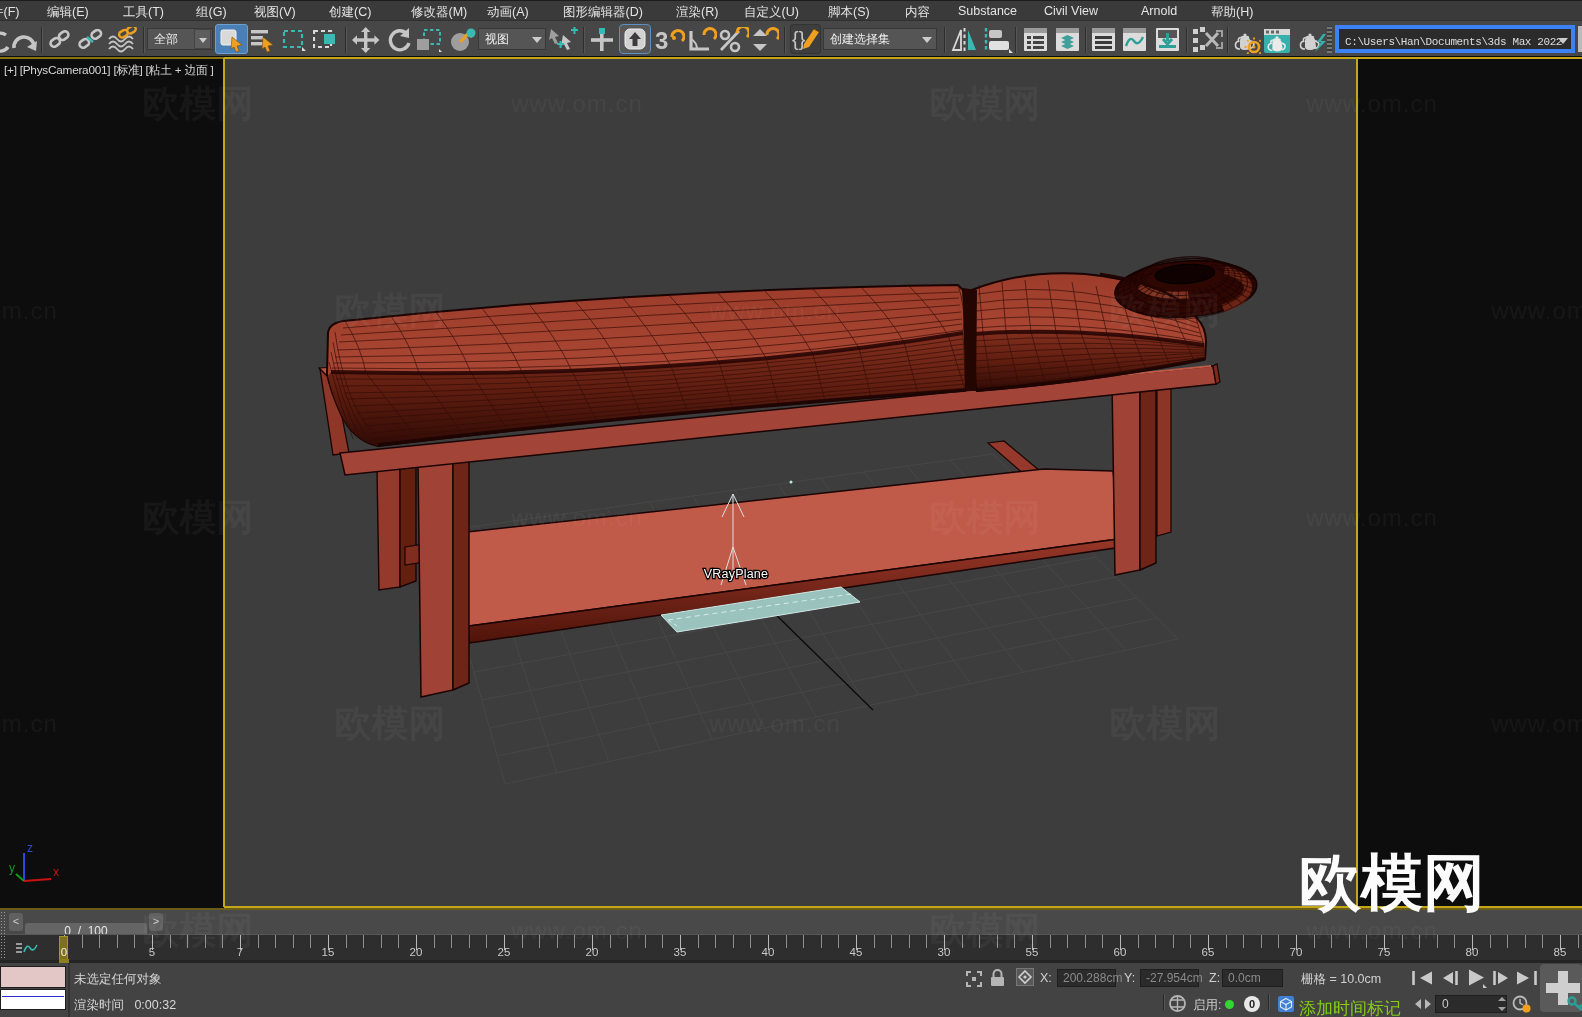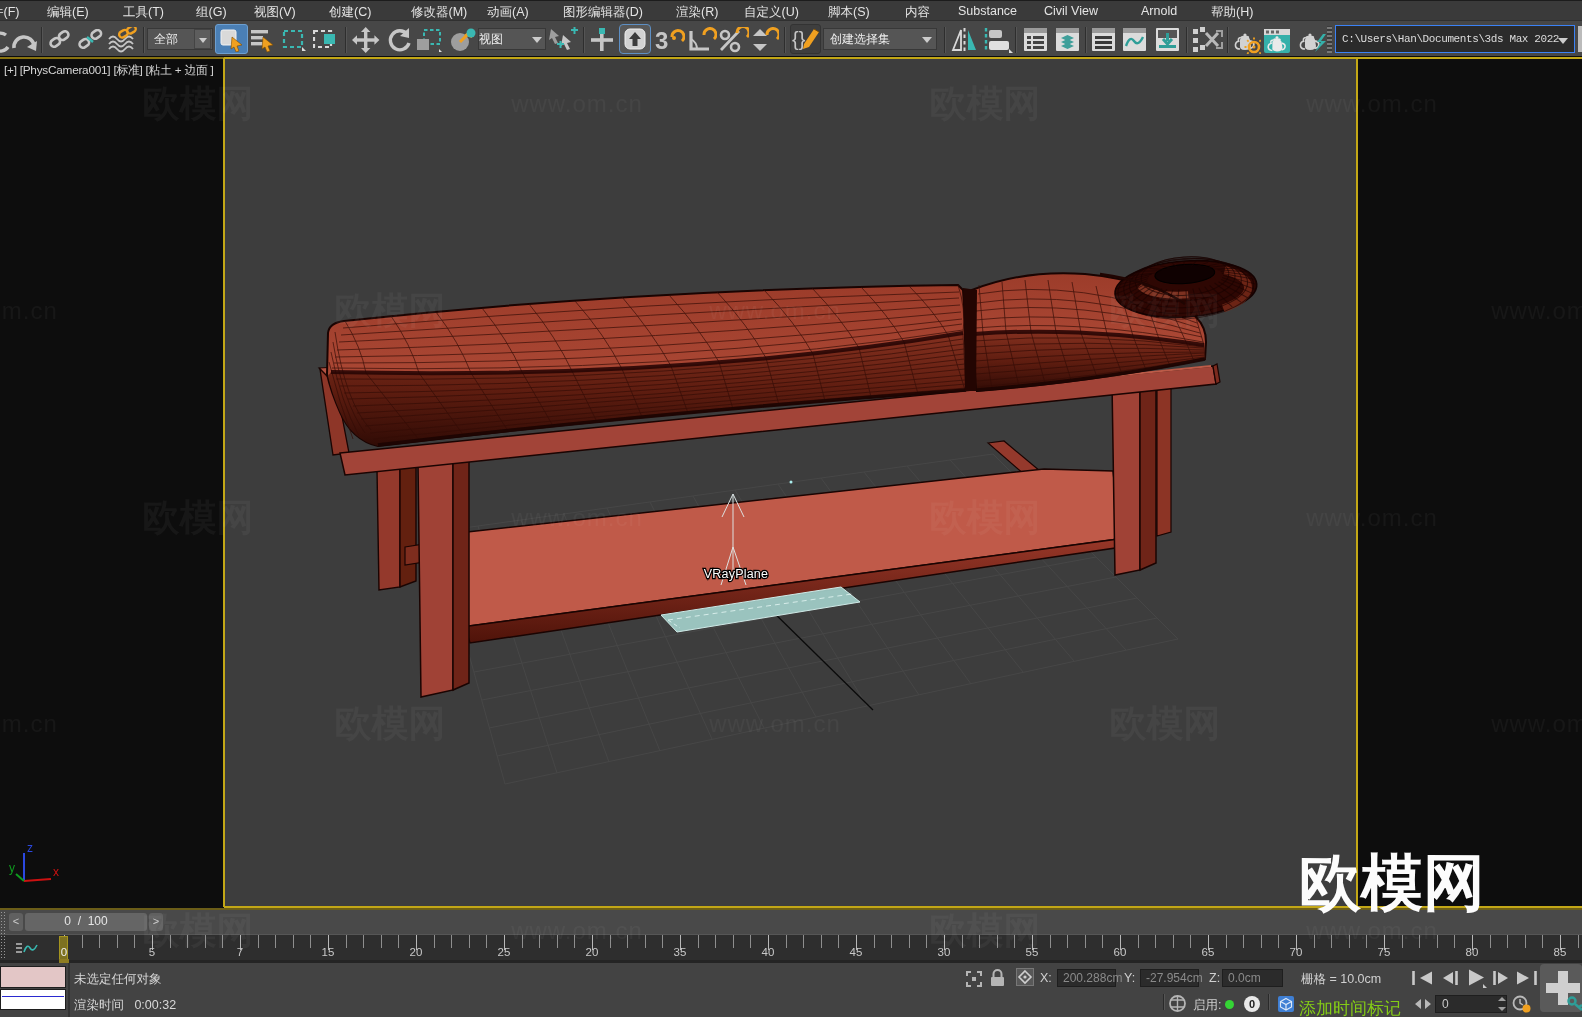--- a/index.html
+++ b/index.html
@@ -102,21 +102,21 @@
       <rect x="8" y="2" width="16" height="14" fill="none" stroke="#3ab8b2" stroke-width="2" stroke-dasharray="3.5,2.5"></rect>
       <rect x="1" y="11" width="12" height="11" fill="#9e9e9e"></rect>
       <path d="M23 21 l4 4 h-4 Z" fill="#ddd"></path>
     </svg>
     <svg style="position:absolute;left:450px;top:6px" width="26" height="26">
       <circle cx="10" cy="15" r="9" fill="#9e9e9e"></circle>
       <path d="M10 15 L19 6" stroke="#f0a020" stroke-width="3"></path>
       <path d="M21 3 L22 11 L14 8 Z" fill="#f0a020"></path>
       <circle cx="21" cy="6" r="4.5" fill="#3ab8b2"></circle>
     </svg>
-    <div style="position:absolute;left:478px;top:7px;width:68px;height:22px;background:#555;border:1px solid #383838;color:#eee;font-size:12px;line-height:20px;">视图</div>
+    <div style="position:absolute;left:478px;top:7px;width:68px;height:22px;background:#555;border:1px solid #383838;color:#eee;font-size:12px;line-height:20px;padding-left:6px">视图</div>
     <svg style="position:absolute;left:530px;top:11px" width="14" height="14">
       <path d="M2 5 L12 5 L7 11 Z" fill="#ccc"></path>
     </svg>
     <svg style="position:absolute;left:549px;top:6px" width="30" height="26">
       <path d="M2 2 l8 7 -4 1 3 6 -3 1 -3 -6 -3 2 Z" fill="#9e9e9e"></path>
       <path d="M14 8 l8 7 -4 1 3 6 -3 1 -3 -6 -3 2 Z" fill="#c6c6c6"></path>
       <g stroke="#3ab8b2" stroke-width="2">
         <path d="M22 3 h7 M25.5 0 v7"></path>
         <path d="M8 17 h7 M11.5 14 v7"></path>
       </g>
@@ -272,21 +272,21 @@
       <g transform="translate(0,2)">
         <path d="M7 11 Q3 12 3.5 16 Q4 19 8 19 M7 12 Q5 8 9 7.5" fill="none" stroke="#d2d2d2" stroke-width="1.6"></path>
         <path d="M8 10 Q8 7 13 7 Q18 7 18 10 L19 16 Q19 20 13 20 Q7 20 8 15 Z" fill="#d2d2d2"></path>
         <path d="M18 11 Q23 12 21.5 16 Q20.5 18.5 18 18" fill="none" stroke="#d2d2d2" stroke-width="1.8"></path>
         <ellipse cx="13" cy="7.2" rx="4.2" ry="1.6" fill="#d2d2d2"></ellipse>
         <circle cx="13" cy="5" r="1.6" fill="#d2d2d2"></circle>
       </g>
       <path d="M26 6 L20 14 H24 L18 24 L29 13 H24 L29 6 Z" fill="#35b0aa"></path>
     </svg>
     <div style="position:absolute;left:1327px;top:5px;width:5px;height:27px;background:repeating-linear-gradient(0deg,#777 0 2px,#3a3a3a 2px 4px)"></div>
-    <div style="position:absolute;left:1335px;top:4px;width:240px;height:28px;background:#2b2b2b;border:1px solid #3b82f6;color:#dcdcdc;line-height:26px;padding-left:6px;font-family:'Liberation Mono',monospace;font-size:11px;letter-spacing:-0.4px">C:\Users\Han\Documents\3ds Max 2022</div>
+    <div style="position:absolute;left:1335px;top:4px;width:240px;height:28px;background:#2b2b2b;border:4px solid #3b82f6;color:#dcdcdc;line-height:26px;padding-left:6px;font-family:'Liberation Mono',monospace;font-size:11px;letter-spacing:-0.4px">C:\Users\Han\Documents\3ds Max 2022</div>
     <svg style="position:absolute;left:1556px;top:12px" width="14" height="14">
       <path d="M2 5 L12 5 L7 11 Z" fill="#ccc"></path>
     </svg>
     <div style="position:absolute;left:1578px;top:5px;width:4px;height:26px;background:#bbb"></div>
 </div>
 
 <div class="abs" style="left:0;top:56px;width:1582px;height:854px;background:#0d0d0d">
   <div class="abs" style="left:0;top:1px;width:1582px;height:2px;background:#887311"></div>
   <div class="abs" style="left:224px;top:1px;width:1358px;height:2px;background:#c3a716"></div>
 
@@ -507,21 +507,21 @@
     <text x="2" y="36" fill="#0f9b1f" font-size="12">y</text>
     <text x="46" y="40" fill="#cc1111" font-size="12">x</text>
   </svg>
 
   <div class="abs" style="left:224px;top:850px;width:1358px;height:2px;background:#c3a716"></div>
   <div class="abs" style="left:0;top:852px;width:1582px;height:2px;background:#6b5d18"></div>
 </div>
 
 <div class="abs" style="left:0;top:910px;width:1582px;height:24px;background:#494949">
   <div class="abs" style="left:9px;top:3px;width:14px;height:18px;background:#606060;border-radius:3px;color:#ccc;font-size:11px;text-align:center;line-height:17px">&lt;</div>
-  <div class="abs" style="left:25px;top:3px;width:122px;height:18px;background:#656565;border-radius:3px;color:#e6e6e6;font-size:12px;text-align:center;line-height:17px">0&nbsp;&nbsp;/&nbsp;&nbsp;100</div>
+  <div class="abs" style="left:25px;top:13px;width:122px;height:18px;background:#656565;border-radius:3px;color:#e6e6e6;font-size:12px;text-align:center;line-height:17px">0&nbsp;&nbsp;/&nbsp;&nbsp;100</div>
   <div class="abs" style="left:149px;top:3px;width:14px;height:18px;background:#606060;border-radius:3px;color:#ccc;font-size:11px;text-align:center;line-height:17px">&gt;</div>
 </div>
 
 <div class="abs" style="left:0;top:934px;width:1582px;height:26px;background:#2e2e2e;border-top:1px solid #565656;color:#c8c8c8;font-size:11.5px">
   <i style="position:absolute;left:81.6px;top:0;width:1px;height:13px;background:#8e8e8e"></i>
     <i style="position:absolute;left:99.2px;top:0;width:1px;height:13px;background:#8e8e8e"></i>
     <i style="position:absolute;left:116.8px;top:0;width:1px;height:13px;background:#8e8e8e"></i>
     <i style="position:absolute;left:134.4px;top:0;width:1px;height:13px;background:#8e8e8e"></i>
     <i style="position:absolute;left:169.6px;top:0;width:1px;height:13px;background:#8e8e8e"></i>
     <i style="position:absolute;left:187.2px;top:0;width:1px;height:13px;background:#8e8e8e"></i>

